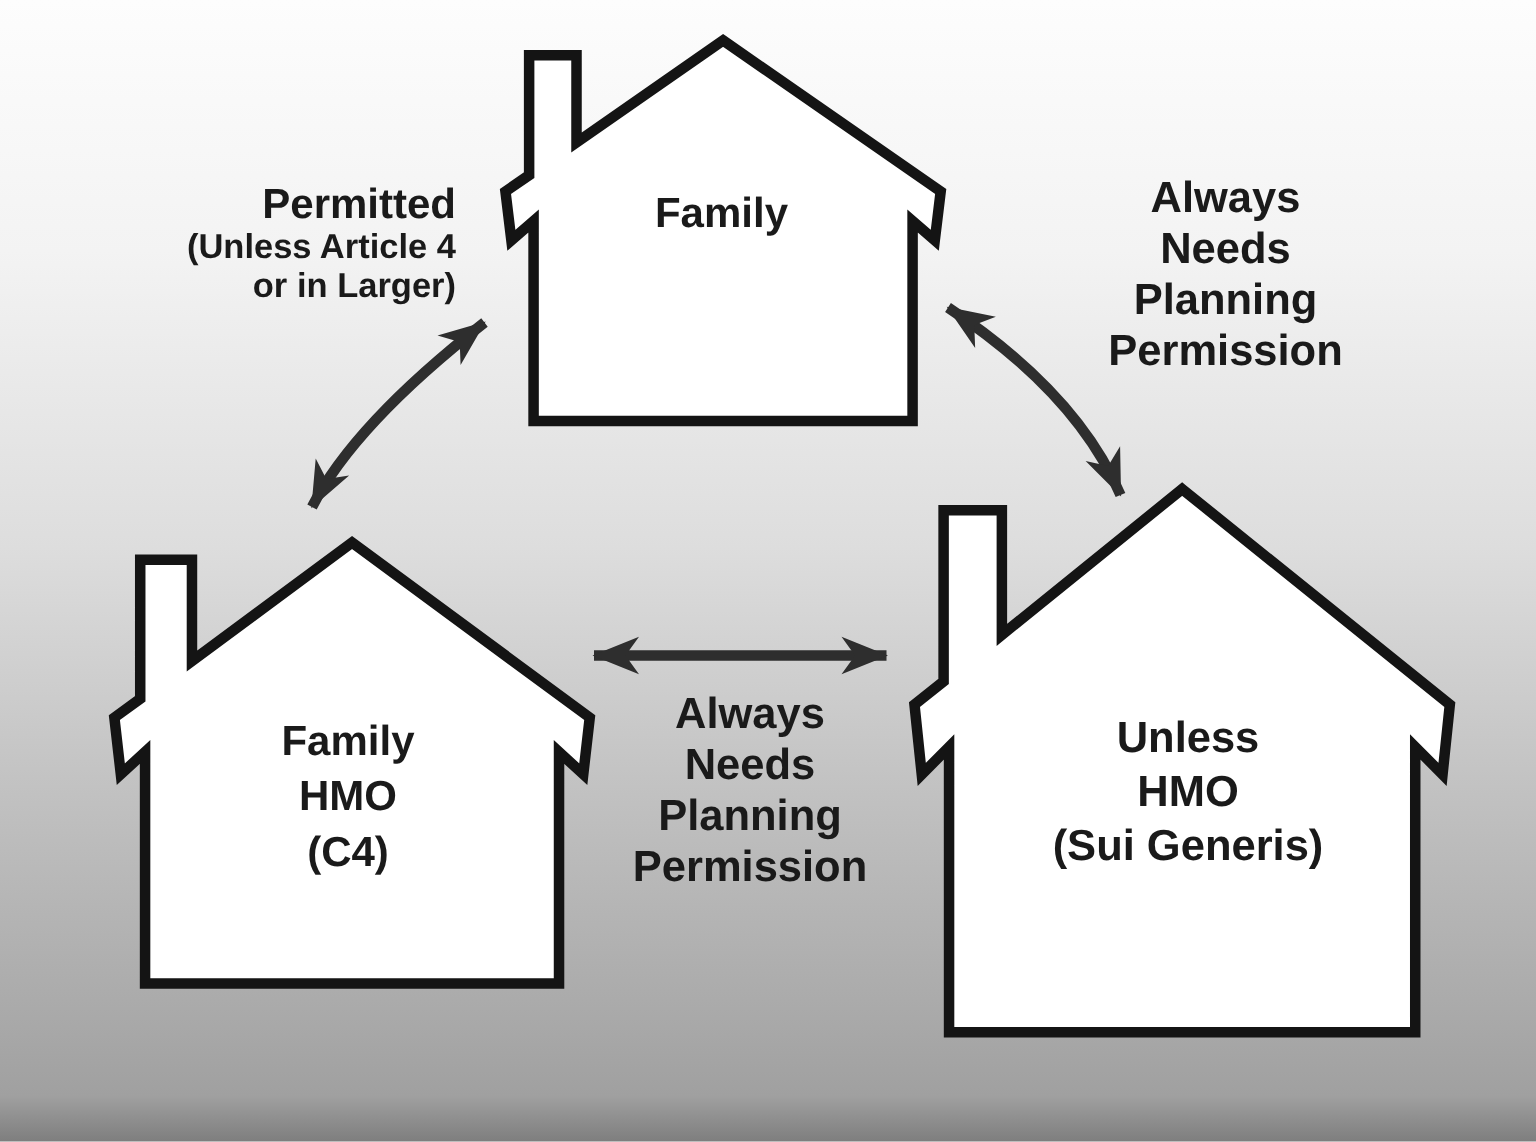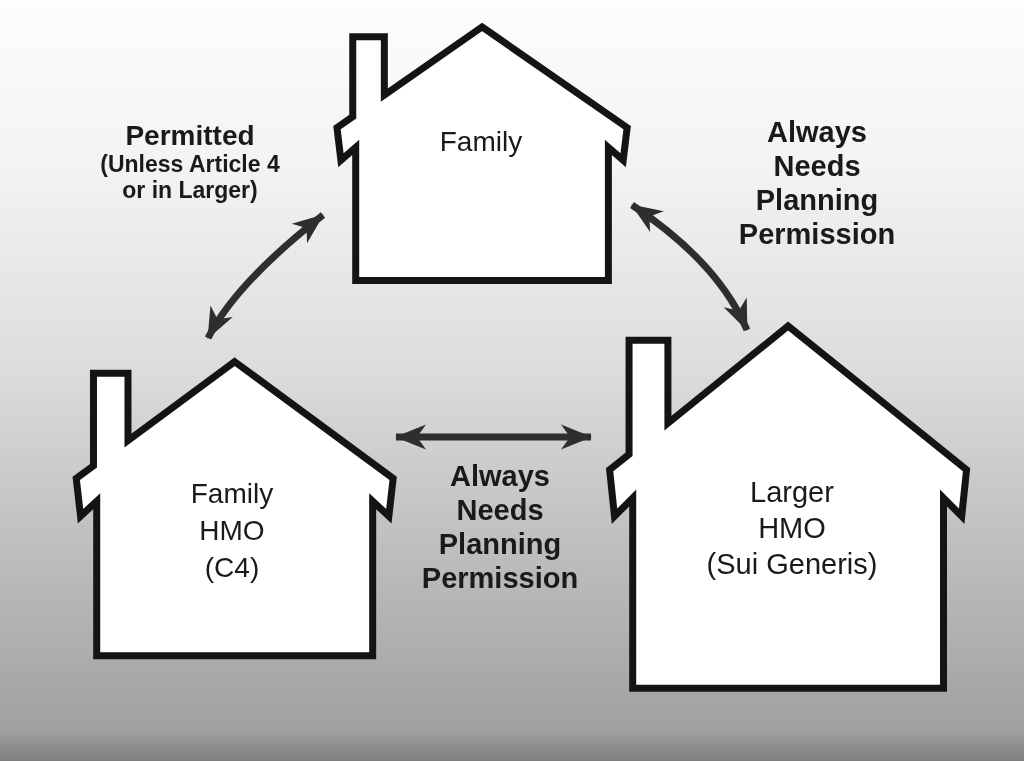--- a/index.html
+++ b/index.html
@@ -32,26 +32,26 @@
     stroke-linecap: butt;
   }
   .ah-path { fill: var(--arrow); stroke: none; }
 
   .label {
     position: absolute;
     text-align: center;
     color: var(--text);
     white-space: nowrap;
   }
-  .house-label { font-weight: normal; }
+  .house-label { font-weight: bold; }
   #label-family    { left: 321px; top: 124px; width: 320px; font-size: 28px; line-height: 35px; }
   #label-smaller   { left:  72px; top: 475px; width: 320px; font-size: 28px; line-height: 37px; }
   #label-larger    { left: 612px; top: 474px; width: 360px; font-size: 29px; line-height: 36px; }
 
-  #label-permitted { left:  65px; top: 118px; width: 250px; }
+  #label-permitted { left:  54px; top: 118px; width: 250px; text-align: right; }
   #label-permitted .bold-part  { font-weight: bold; font-size: 28px; line-height: 35px; }
   #label-permitted .small-part { font-weight: bold; font-size: 23px; line-height: 26px; margin-top: -2px; }
 
   #label-right     { left: 687px; top: 115px; width: 260px; font-size: 29px; line-height: 34px; font-weight: bold; }
   #label-middle    { left: 370px; top: 459px; width: 260px; font-size: 29px; line-height: 34px; font-weight: bold; }
 </style>
 </head>
 <body>
 
 <div id="canvas">
@@ -77,21 +77,21 @@
     <div>Family</div>
   </div>
 
   <div class="label house-label" id="label-smaller">
     <div>Family</div>
     <div>HMO</div>
     <div>(C4)</div>
   </div>
 
   <div class="label house-label" id="label-larger">
-    <div>Larger</div>
+    <div>Unless</div>
     <div>HMO</div>
     <div>(Sui Generis)</div>
   </div>
 
   <div class="label" id="label-permitted">
     <div class="bold-part">
       <div>Permitted</div>
     </div>
     <div class="small-part">
       <div>(Unless Article 4</div>

